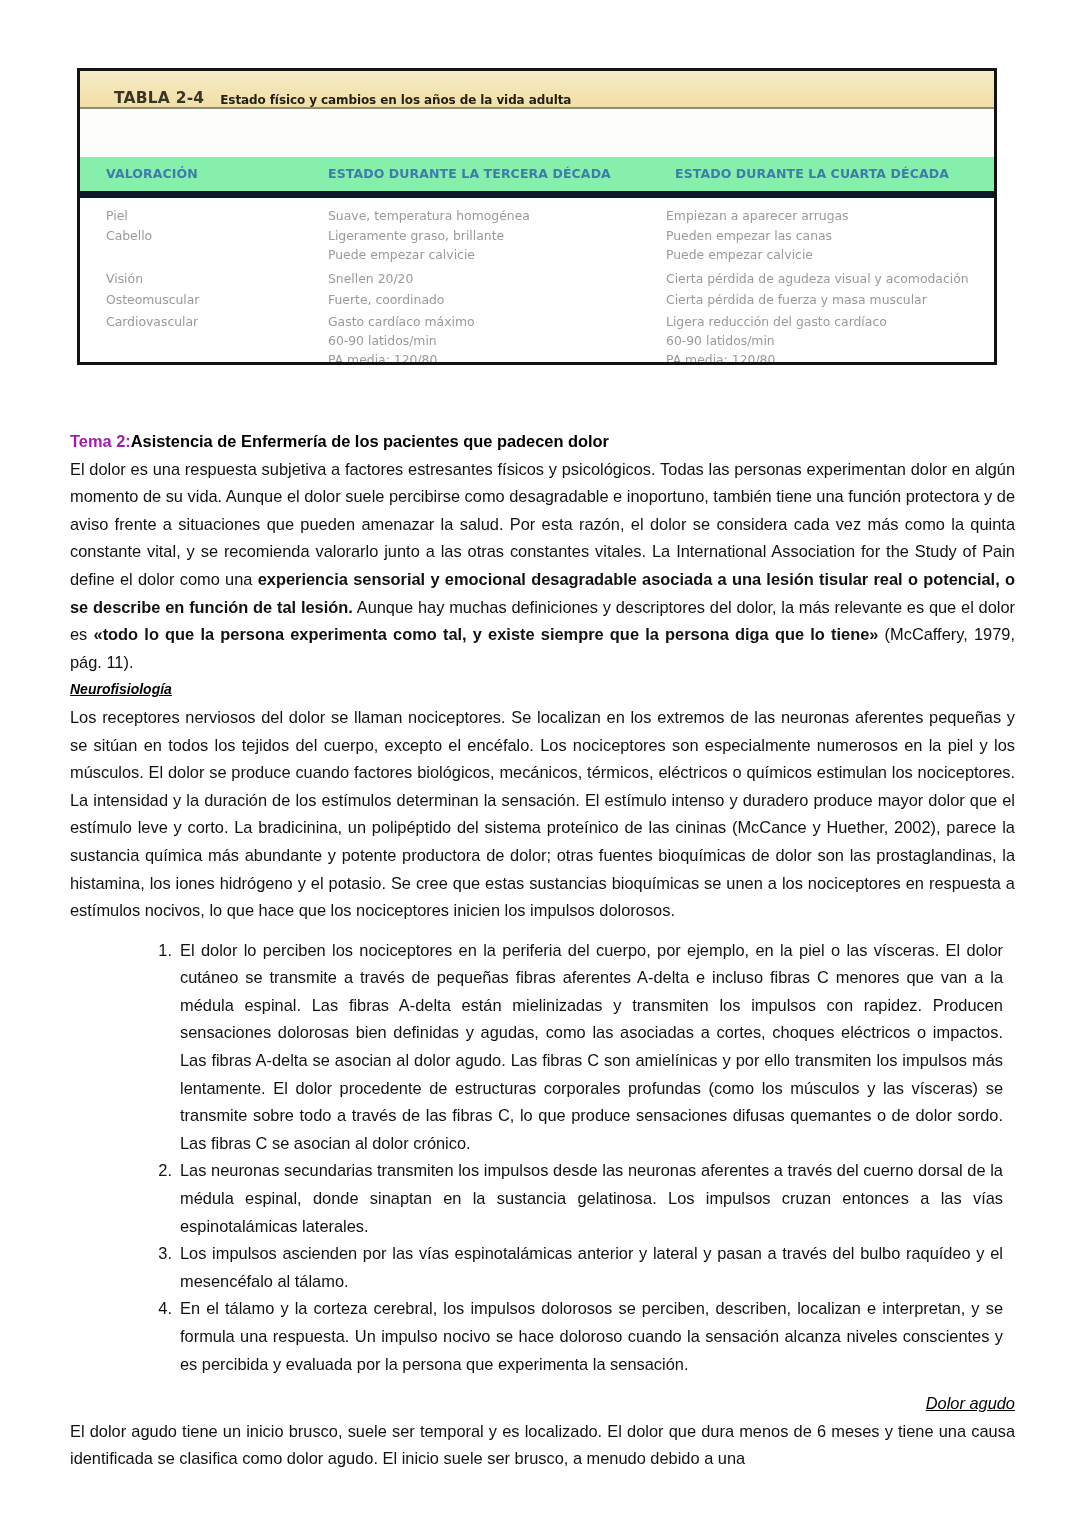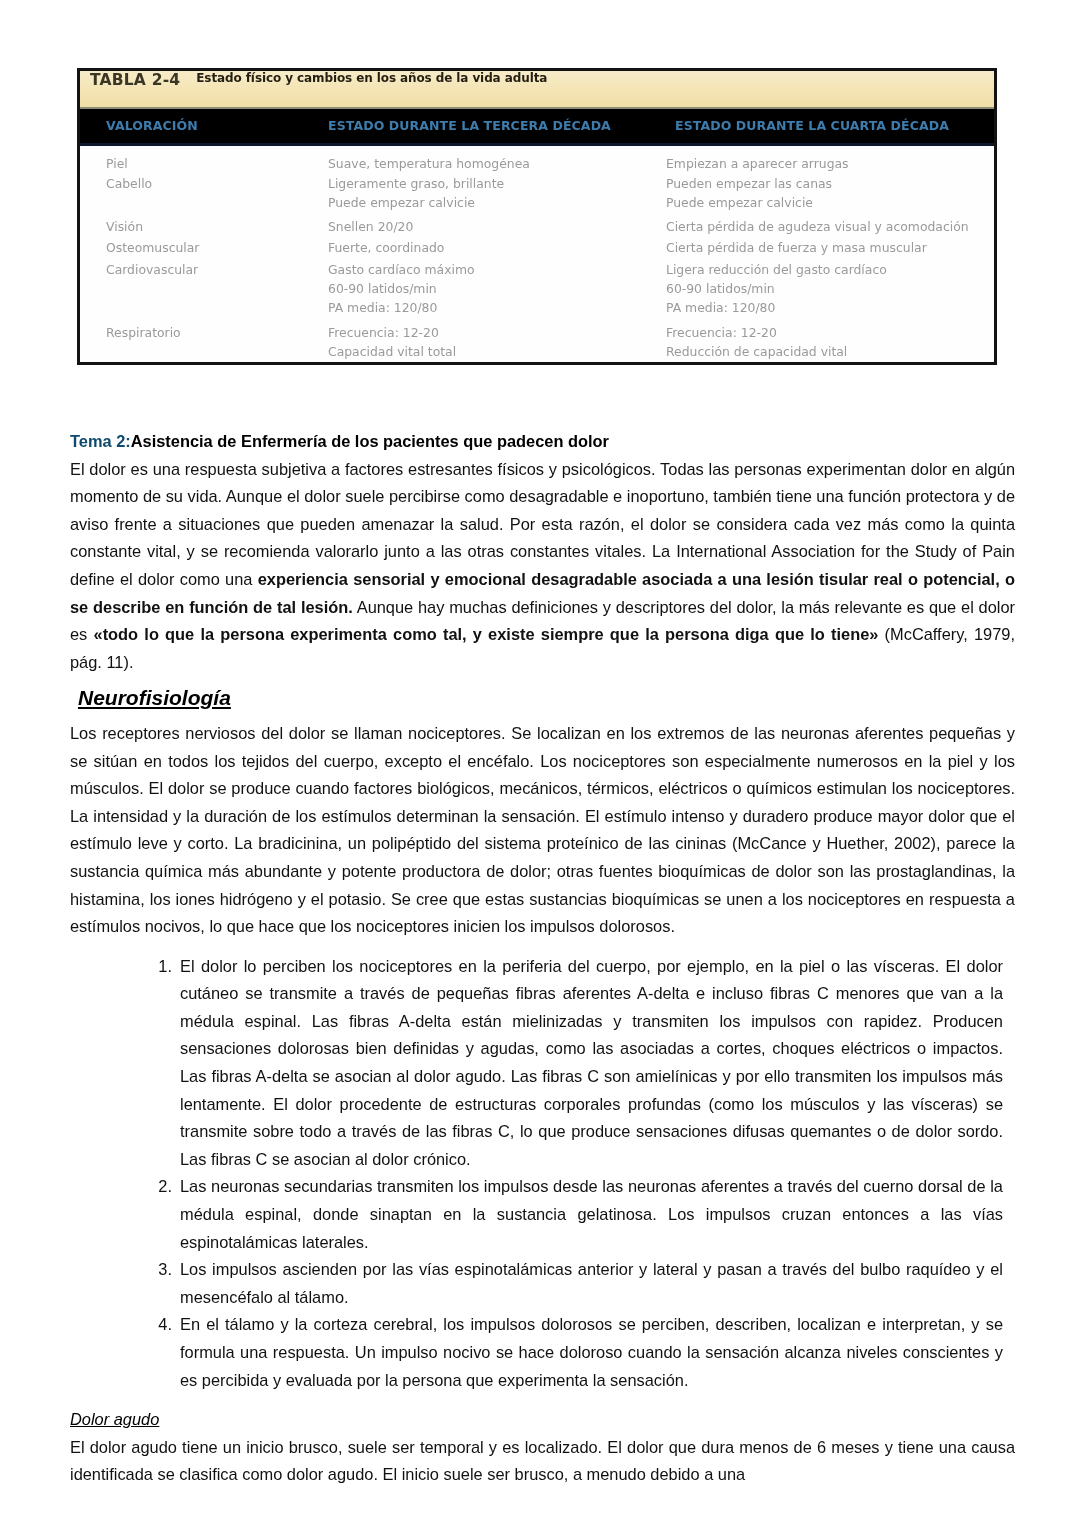--- a/index.html
+++ b/index.html
@@ -25,22 +25,22 @@
     height: 297px;
     border: 3px solid #131313;
     background: #fdfdfb;
     box-sizing: border-box;
     overflow: hidden;
   }
   .tbl-titlebar {
     height: 38px;
     background: linear-gradient(to bottom, #f7ecc9 0%, #f4e4b4 55%, #f1dfa8 100%);
     display: flex;
-    align-items: flex-start;
-    padding-left: 10px;
+    align-items: flex-end;
+    padding-left: 34px;
     box-sizing: border-box;
     border-bottom: 2px solid #8d8e78;
   }
   .tbl-num {
     font-family: "DejaVu Sans", sans-serif;
     font-size: 15.5px;
     font-weight: 700;
     color: #3a3524;
     letter-spacing: .2px;
     margin-right: 16px;
@@ -50,22 +50,23 @@
     font-family: "DejaVu Sans", sans-serif;
     font-size: 12px;
     font-weight: 700;
     color: #241f12;
     letter-spacing: -.1px;
     white-space: nowrap;
   }
   .tbl-colhead {
     height: 34px;
     position: relative;
-    border-bottom: 3px solid #0f172a;
-    background: #000000;
+    border-bottom: 7px solid #0f172a;
+    background: #86efac;
+    margin-top: 48px;
   }
   .tbl-colhead span {
     position: absolute;
     top: 9px;
     font-family: "DejaVu Sans", sans-serif;
     font-size: 12.5px;
     font-weight: 700;
     color: #3d7cad;
     letter-spacing: .1px;
     white-space: nowrap;
@@ -109,38 +110,39 @@
     text-align: justify;
     margin: 0;
     color: #111111;
   }
   .heading-main {
     font-size: 16.4px;
     line-height: 27.6px;
     font-weight: 700;
     margin: 0;
   }
-  .tema-tag { color: #0c4a6e; font-weight: 700; text-align: center; }
+  .tema-tag { color: #a21caf; font-weight: 700; text-align: center; }
   .sub-head {
-    font-size: 21px;
+    font-size: 14px;
     line-height: 27.6px;
     font-weight: 700;
     font-style: italic;
     text-decoration: underline;
-    margin: 8px;
+    margin: 0;
     display: block;
   }
   .sub-head-light {
     font-size: 16.4px;
     line-height: 27.6px;
     font-weight: 400;
     font-style: italic;
     text-decoration: underline;
     margin: 0;
     display: block;
+    text-align: right;
   }
   b.inline-bold { font-weight: 700; }
 
   ol.pain-list {
     margin: 12px;
     padding: 0 0 0 70px;
     list-style: none;
     counter-reset: painitem;
   }
   ol.pain-list > li {

